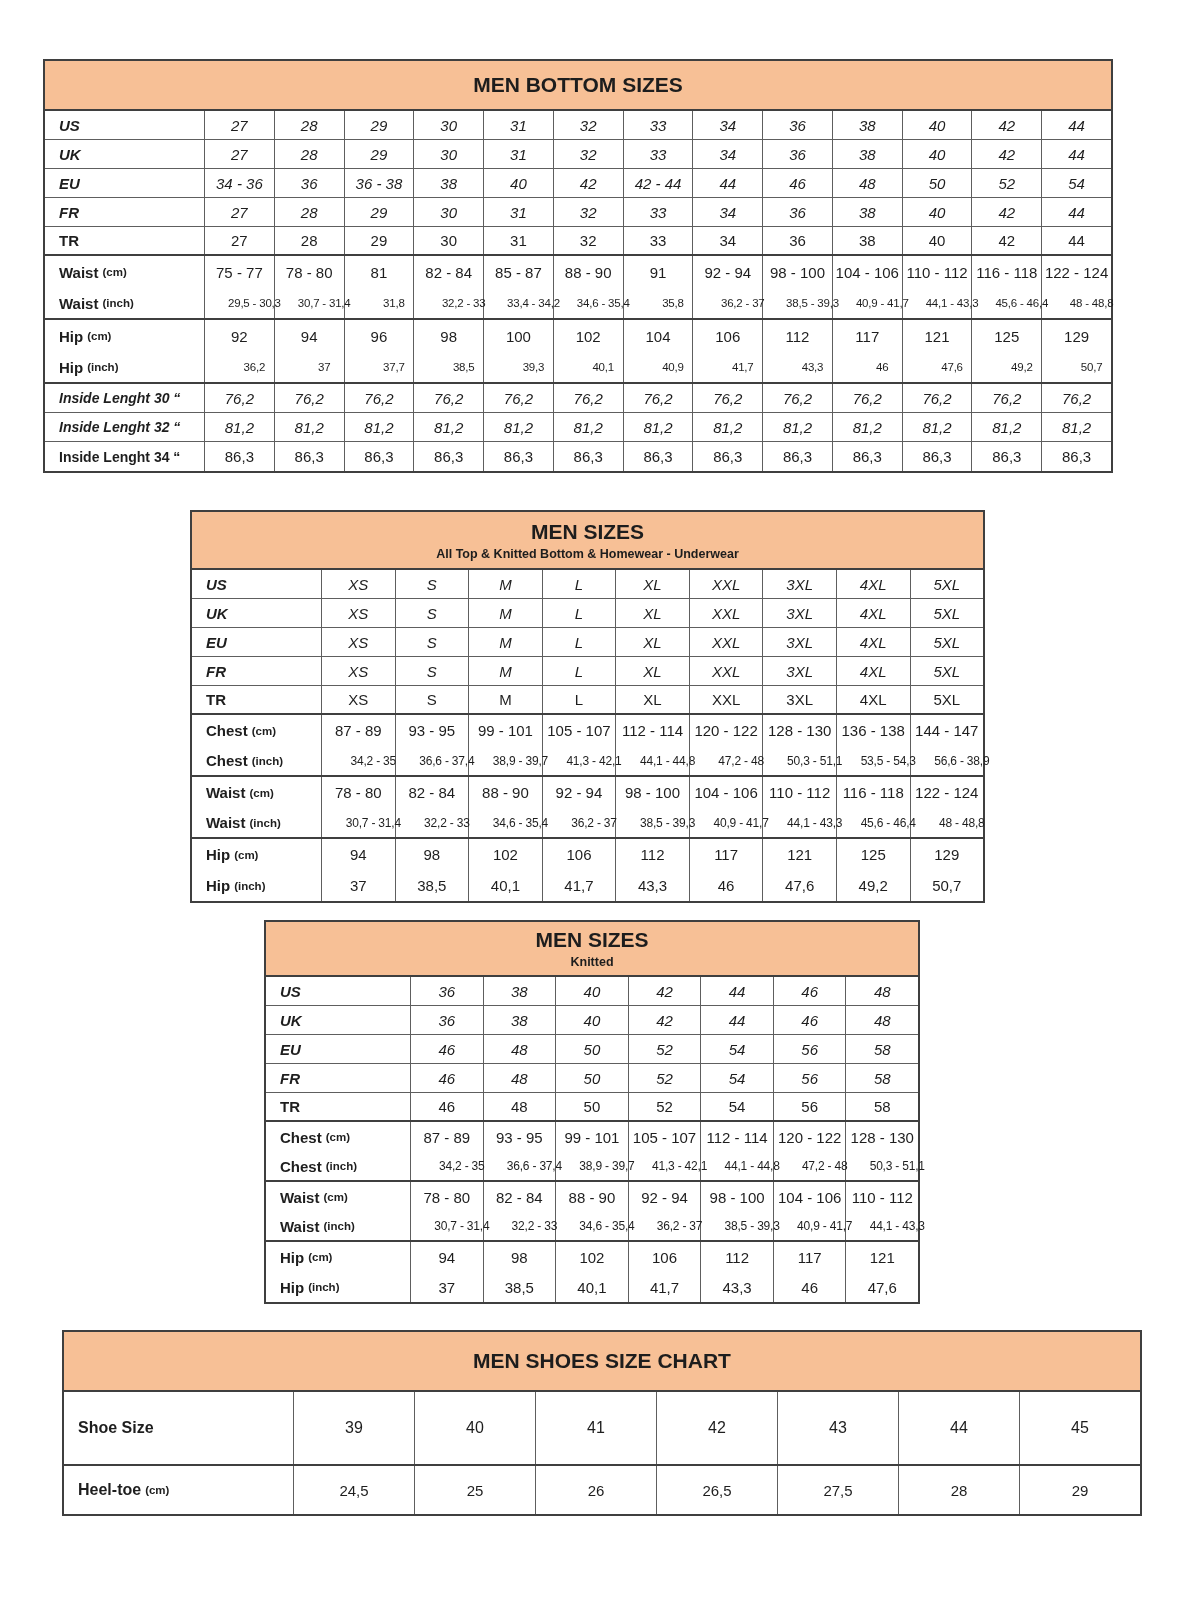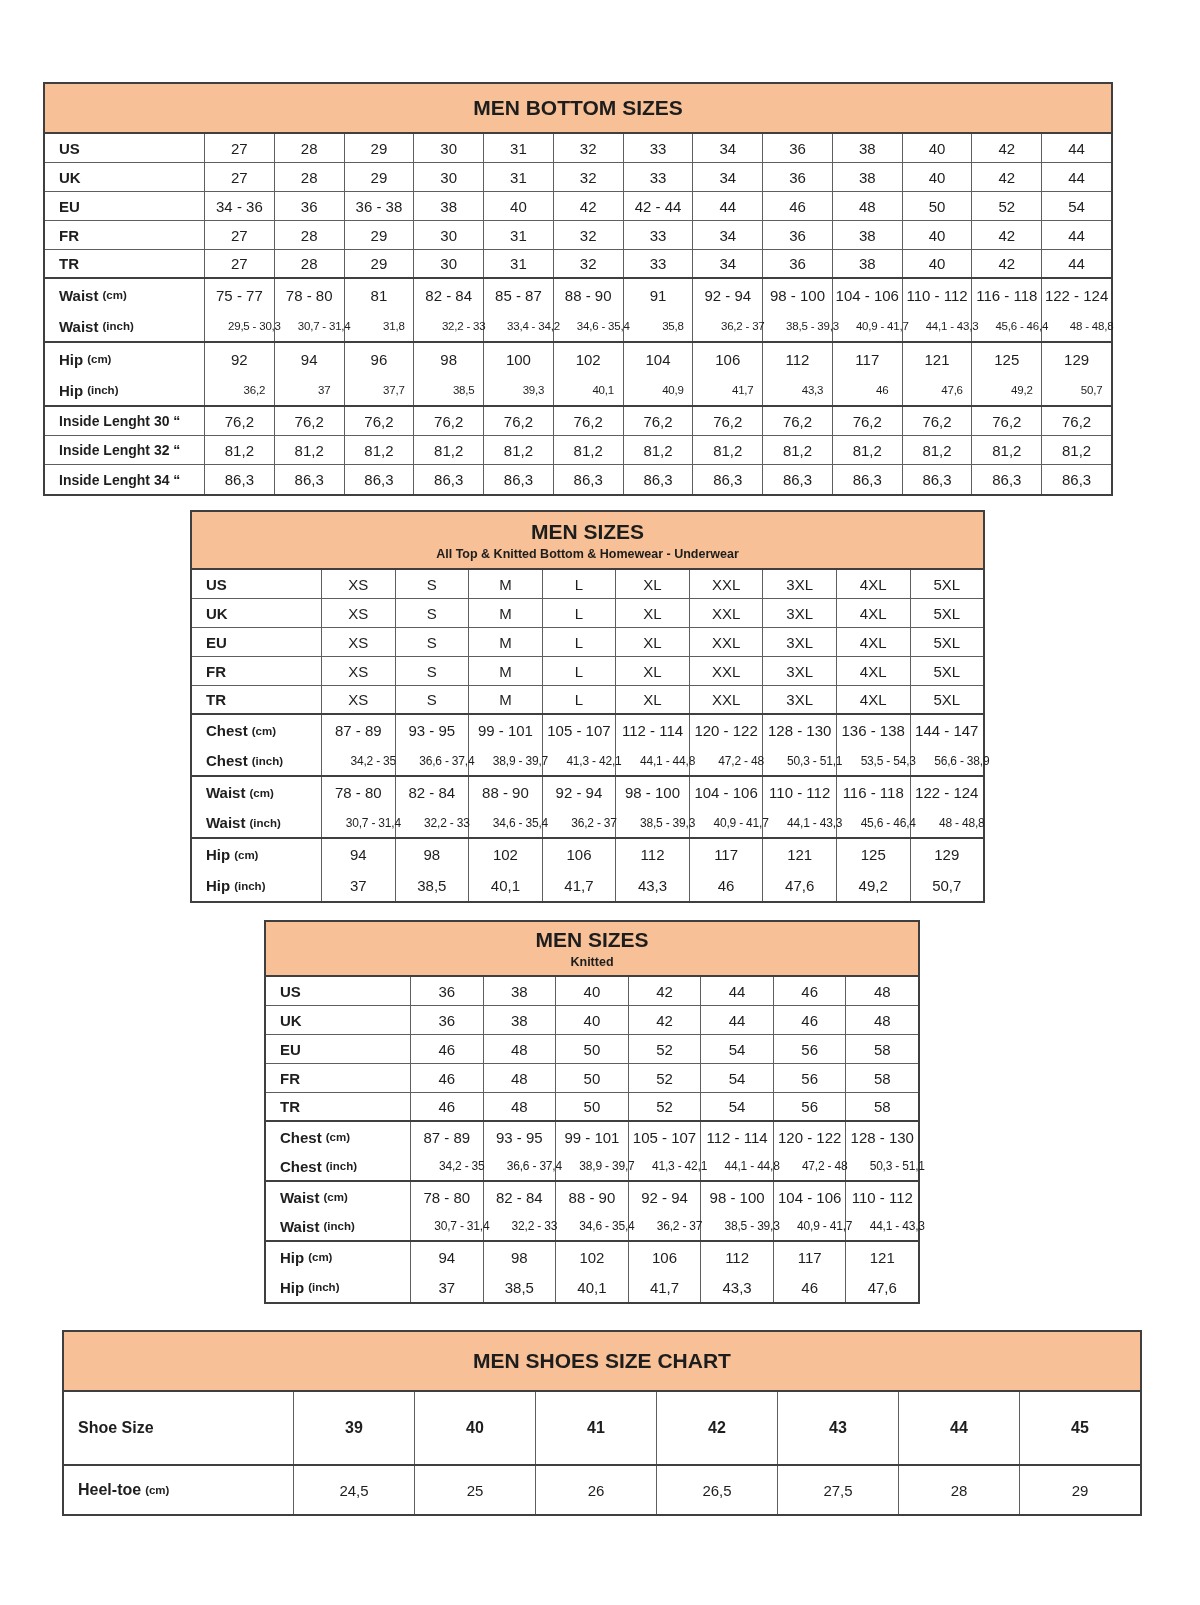--- a/index.html
+++ b/index.html
@@ -15,38 +15,38 @@
   .thead{
     background:var(--header-bg,#F7C096);
     border-bottom:2px solid var(--border-dark,#3f3f3f);
     display:flex;flex-direction:column;align-items:center;justify-content:center;
     box-sizing:border-box;
   }
   .title{font-weight:800;font-size:21px;color:#1d1d1d;}
   .subtitle{font-weight:700;font-size:12.5px;color:#1d1d1d;margin-top:3px;}
   .tbody{display:flex;flex-direction:column;}
   .row{display:flex;align-items:stretch;box-sizing:border-box;}
-  .b-thin{border-bottom:1px solid var(--border-thin,#5e5e5e);}
+  .b-thin{border-bottom:1px solid var(--border-thin,#5e5e5e);font-style:italic;}
   .b-thick{border-bottom:2px solid var(--border-dark,#3f3f3f);}
   .b-none{border-bottom:none;}
   .cell{
     display:flex;align-items:center;justify-content:center;
     border-right:1px solid var(--border-thin,#5e5e5e);
     box-sizing:border-box;min-width:0;
   }
   .cell:last-child{border-right:none;}
   .cell.val{flex:1 1 0;font-size:15px;white-space:nowrap;}
   .cell.label{justify-content:flex-start;padding-left:14px;font-weight:700;font-size:15px;white-space:nowrap;}
   .lunit{font-size:11.5px;font-weight:700;margin-left:4px;}
   .row.small .cell.val{font-size:12px;letter-spacing:-0.2px;margin-left:30px;}
   .row.lsm .cell.label{font-size:14px;}
-  .row.boldvals .cell.val{font-weight:700;font-size:16px;text-align:center;}
+  .row.boldvals .cell.val{font-weight:400;font-size:16px;text-align:center;}
 
   
-  .t1{left:43px;top:82px;width:1070px;}
+  .t1{left:43px;top:59px;width:1070px;}
   .t1 .thead{height:50px;}
   .t1 .row{height:29px;}
   .t1 .row.pair{height:32px;}
   .t1 .cell.label{flex:0 0 160px;}
   .t1 .row.small .cell.val{font-size:11.5px;}
 
   
   .t2{left:190px;top:510px;width:795px;}
   .t2 .thead{height:58px;}
   .t2 .row{height:29px;}

